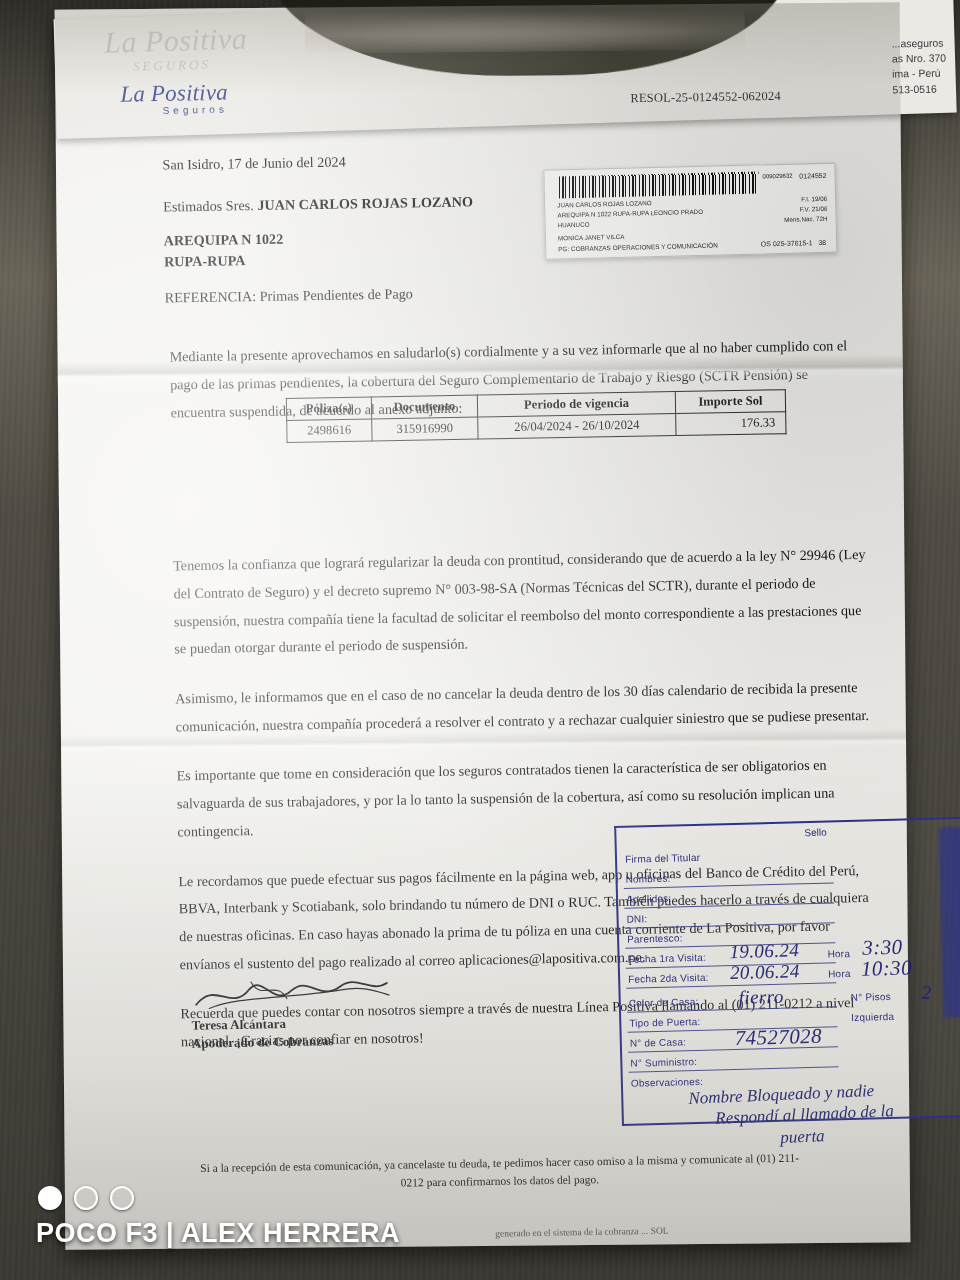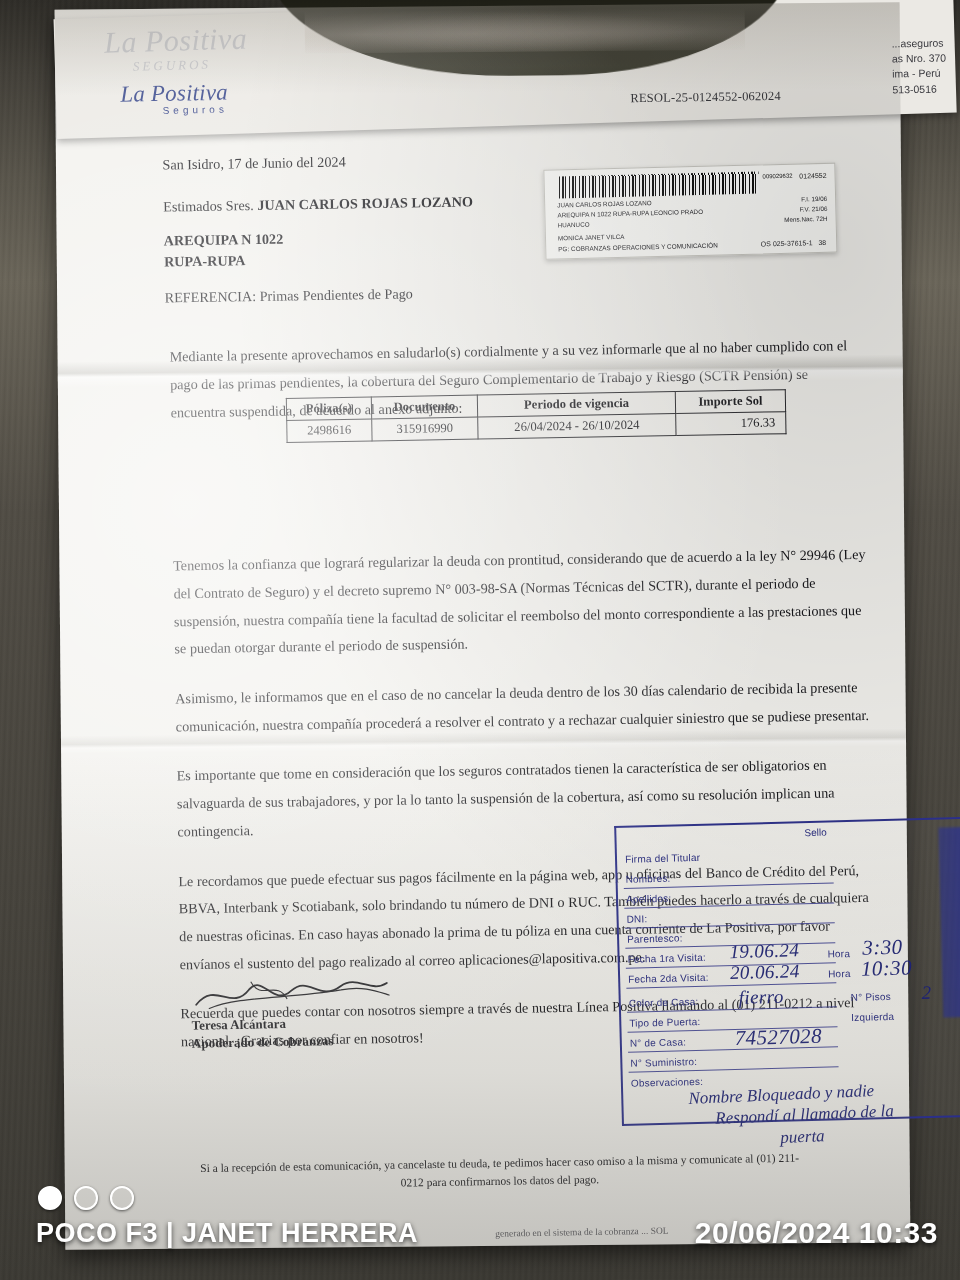--- a/index.html
+++ b/index.html
@@ -628,15 +628,14 @@
     <div>as Nro. 370</div>
     <div>ima - Perú</div>
     <div>513-0516</div>
   </div>
 
   <div class="cam-dots">
     <i class="filled"></i>
     <i></i>
     <i></i>
   </div>
-  <div class="cam-watermark">POCO F3 | JANET HERRERA</div>
-  <div class="cam-timestamp">20/06/2024 10:33</div>
+  <div class="cam-watermark">POCO F3 | ALEX HERRERA</div>
 </div>
 
 </body></html>

